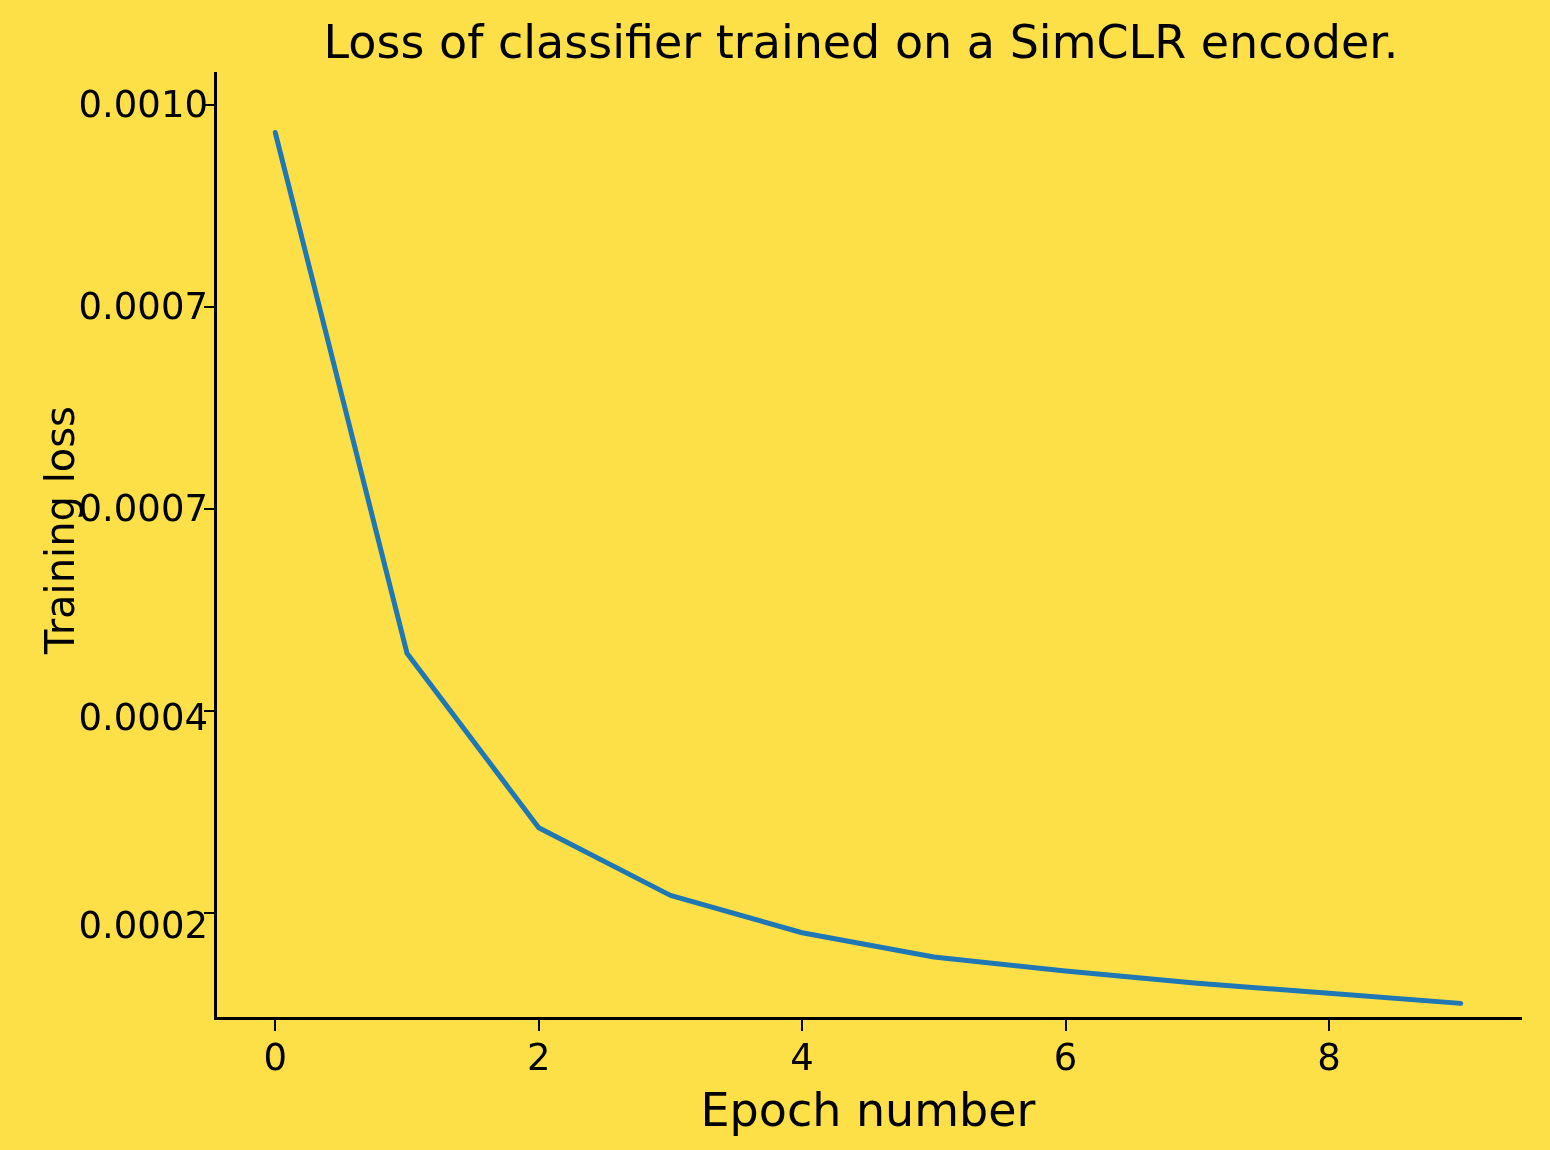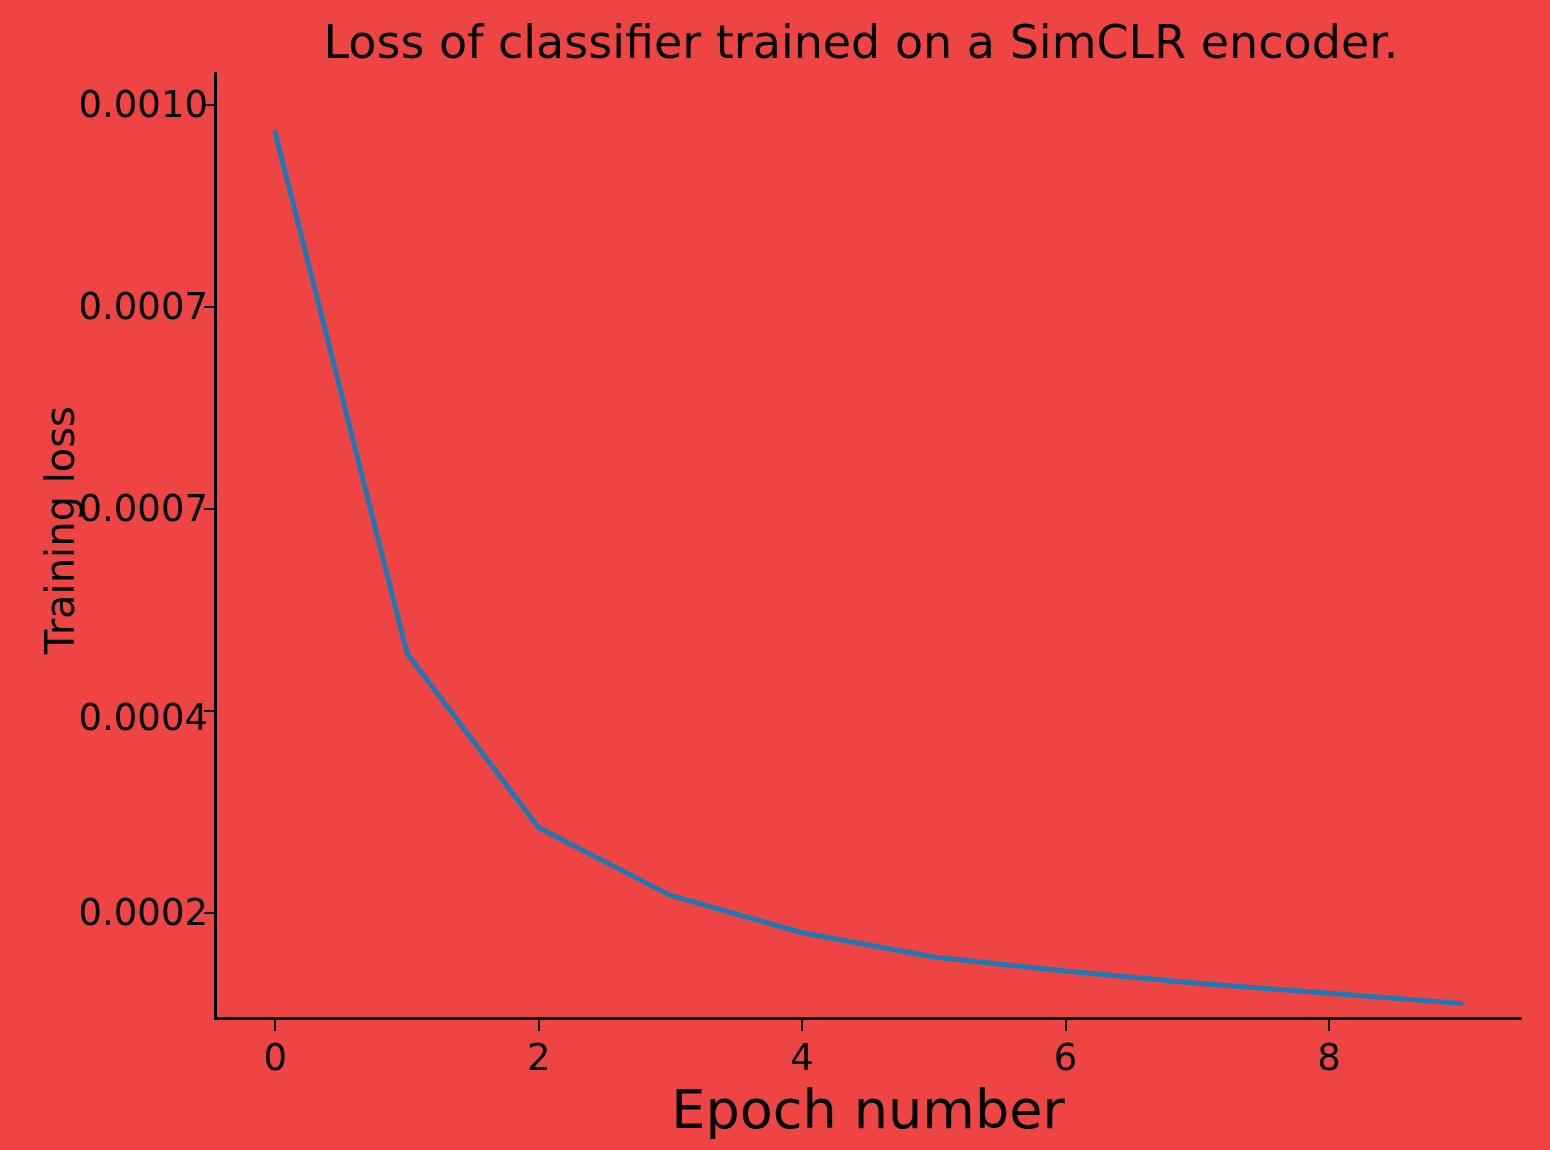--- a/index.html
+++ b/index.html
@@ -11,21 +11,21 @@
     width: 1550px;
     height: 1150px;
     font-family: "DejaVu Sans", sans-serif;
     color: #000000;
     overflow: hidden;
   }
   #figure {
     position: relative;
     width: 1550px;
     height: 1150px;
-    background: #ef4444;
+    background: #fde047;
   }
   
   #chart-title {
     position: absolute;
     left: 216px;
     top: 14px;
     width: 1290px;
     text-align: center;
     font-size: 46px;
     line-height: 56px;
@@ -111,21 +111,21 @@
     line-height: 44px;
     color: #000000;
   }
   
   #xlabel {
     position: absolute;
     left: 216px;
     top: 1086px;
     width: 1304px;
     text-align: center;
-    font-size: 54px;
+    font-size: 46px;
     line-height: 48px;
     color: #000000;
   }
   #ylabel {
     position: absolute;
     left: -340px;
     top: 506px;
     width: 800px;
     text-align: center;
     font-size: 40px;
@@ -141,21 +141,21 @@
 <div id="figure">
 
   <div id="chart-title">Loss of classifier trained on a SimCLR encoder.</div>
 
   <div id="y-axis-spine"></div>
   <div id="x-axis-spine"></div>
 
   <div id="y-ticks">
       <div class="y-tick-mark" style="left: 204px; top: 911.553px;"></div>
       <div class="y-tick-label-wrap" style="top: 893.553px;">
-        <div class="y-tick-label" style="position: static;">0.0002</div>
+        <div class="y-tick-label" style="position: static; margin-top: 13px;">0.0002</div>
       </div>
       <div class="y-tick-mark" style="left: 204px; top: 709.739px;"></div>
       <div class="y-tick-label-wrap" style="top: 691.739px; margin-top: 7px;">
         <div class="y-tick-label" style="position: static;">0.0004</div>
       </div>
       <div class="y-tick-mark" style="left: 204px; top: 507.926px;"></div>
       <div class="y-tick-label-wrap" style="top: 489.926px;">
         <div class="y-tick-label" style="position: static;">0.0007</div>
       </div>
       <div class="y-tick-mark" style="left: 204px; top: 306.113px;"></div>

